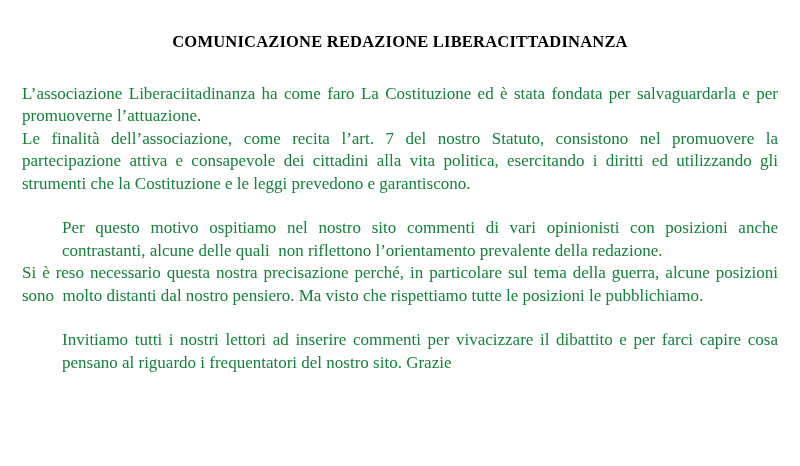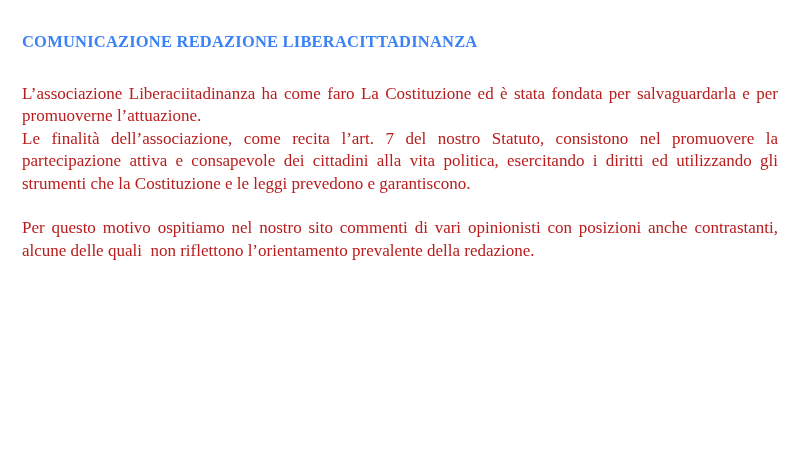--- a/index.html
+++ b/index.html
@@ -15,40 +15,44 @@
     box-sizing: border-box;
     padding: 31px 22px 0 22px;
     overflow: hidden;
     font-family: "Liberation Serif", "DejaVu Serif", serif;
   }
   .title {
     margin: 0 0 31px 0;
     font-size: 16.5px;
     line-height: 21px;
     font-weight: bold;
-    color: #3b82f6;
+    text-align: center;
+    color: #000000;
     letter-spacing: 0.2px;
   }
   .para {
     margin: 0;
     font-size: 17px;
     line-height: 22.4px;
-    color: #b91c1c;
+    color: #15803d;
     text-align: justify;
     text-justify: inter-word;
     white-space: pre-wrap;
   }
   .para.gap {
     margin-top: 22.4px;
+    margin-left: 40px;
   }
 </style>
 </head>
 <body>
 
 <div class="page">
   <h1 class="title">COMUNICAZIONE REDAZIONE LIBERACITTADINANZA</h1>
 
   <div>
     <p class="para">L’associazione Liberaciitadinanza ha come faro La Costituzione ed è stata fondata per salvaguardarla e per promuoverne l’attuazione.</p>
     <p class="para">Le finalità dell’associazione, come recita l’art. 7 del nostro Statuto, consistono nel promuovere la partecipazione attiva e consapevole dei cittadini alla vita politica, esercitando i diritti ed utilizzando gli strumenti che la Costituzione e le leggi prevedono e garantiscono.</p>
     <p class="para gap">Per questo motivo ospitiamo nel nostro sito commenti di vari opinionisti con posizioni anche contrastanti, alcune delle quali  non riflettono l’orientamento prevalente della redazione.</p>
+    <p class="para">Si è reso necessario questa nostra precisazione perché, in particolare sul tema della guerra, alcune posizioni sono  molto distanti dal nostro pensiero. Ma visto che rispettiamo tutte le posizioni le pubblichiamo.</p>
+    <p class="para gap">Invitiamo tutti i nostri lettori ad inserire commenti per vivacizzare il dibattito e per farci capire cosa pensano al riguardo i frequentatori del nostro sito. Grazie</p>
   </div>
 </div>
 
 </body></html>

